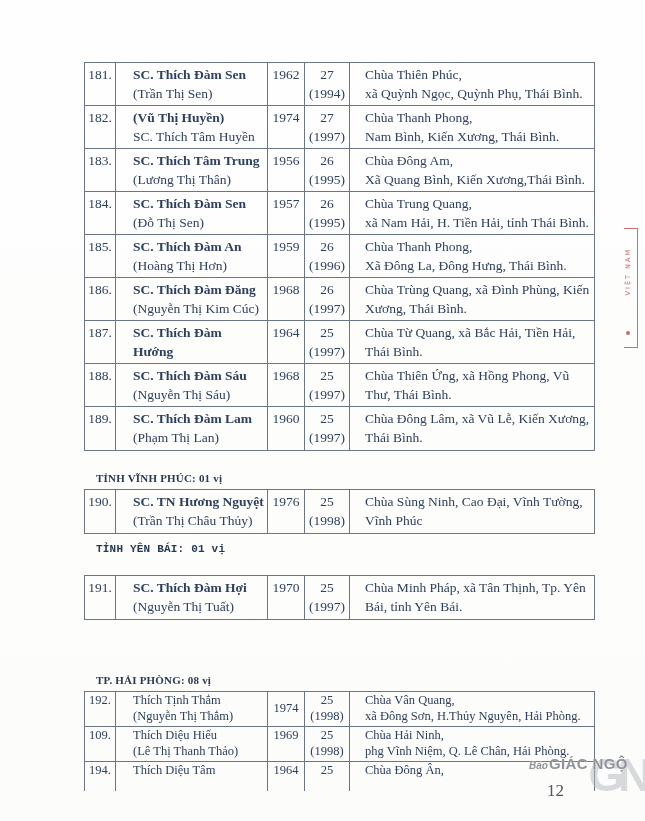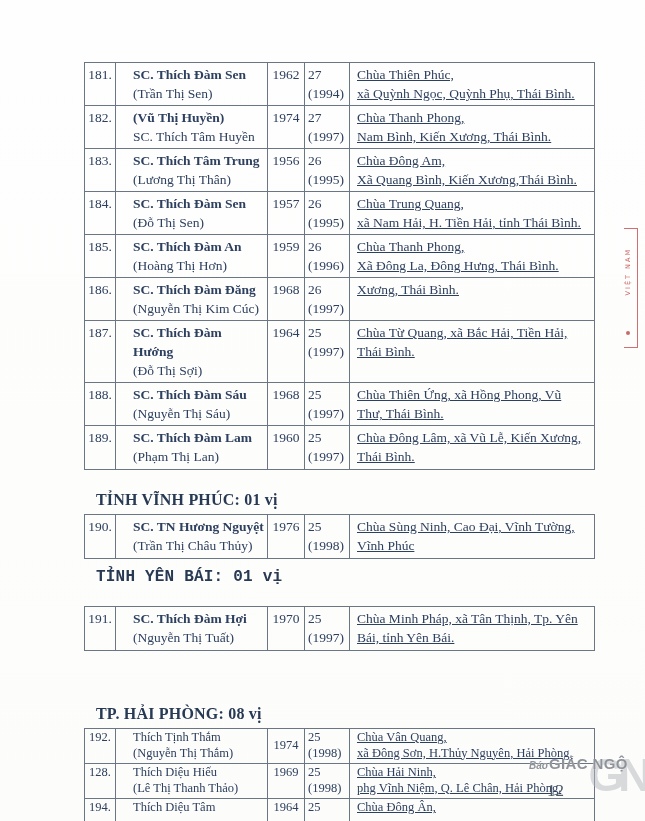--- a/index.html
+++ b/index.html
@@ -13,33 +13,33 @@
   .content { position:absolute; left:84px; top:62px; width:511px; }
 
   .tbl { border:1px solid #6b7684; background:transparent; }
   .row { display:flex; align-items:stretch; min-height:43px; border-bottom:1px solid #6b7684; }
   .row:last-child { border-bottom:none; }
   .cell { padding:2px 3px; font-size:13.5px; line-height:19px; }
   .cell + .cell { border-left:1px solid #6b7684; }
   .c-no   { width:30px; text-align:center; flex:0 0 auto; }
   .c-name { width:152px; padding-left:17px; flex:0 0 auto; }
   .c-year { width:37px; text-align:center; flex:0 0 auto; }
-  .c-age  { width:45px; flex:0 0 auto; }
-  .c-addr { flex:1 1 auto; padding-left:7px; padding-right:4px;text-decoration:underline; }
+  .c-age  { width:45px; text-align:center; flex:0 0 auto; }
+  .c-addr { flex:1 1 auto; padding-left:15px; padding-right:4px; }
   .c-name .ln:first-child { font-weight:bold; }
 
   .row.yc .c-year { display:flex; align-items:center; justify-content:center; }
 
   .compact .row { min-height:33px; }
   .compact .cell { font-size:12.5px; line-height:15.5px; padding-top:1px; }
   .compact .c-name .ln:first-child { font-weight:normal; }
   .compact { border-bottom:none; }
   .compact .row:last-child { min-height:29px; }
 
-  .sec-h { font-size:16px; font-weight:bold; padding-left:12px; color:#273953; letter-spacing:.2px; }
+  .sec-h { font-size:11px; font-weight:bold; padding-left:12px; color:#273953; letter-spacing:.2px; }
   #h-vp { margin-top:21px; margin-bottom:5px; }
   #h-yb { margin-top:9px;  margin-bottom:20px;font-family:Liberation Mono, monospace; }
   #h-hp { margin-top:54px; margin-bottom:5px; }
 
   
   .edge-mark { position:absolute; left:620px; top:228px; width:18px; height:120px; }
   .em-bracket { position:absolute; inset:0; border-right:1.5px solid rgba(195,75,75,.8); }
   .em-bracket::before { content:""; position:absolute; top:0; left:4px; right:0; border-top:1.5px solid rgba(195,75,75,.8); }
   .em-bracket::after  { content:""; position:absolute; bottom:0; left:4px; right:0; border-bottom:1.5px solid rgba(195,75,75,.8); }
   .em-text { position:absolute; top:20px; left:4px; writing-mode:vertical-rl; transform:rotate(180deg);
@@ -177,30 +177,30 @@
             <div class="ln">(Nguyễn Thị Kim Cúc)</div>
           </div>
           <div class="cell c-year">
             <div class="ln">1968</div>
           </div>
           <div class="cell c-age">
             <div class="ln">26</div>
             <div class="ln">(1997)</div>
           </div>
           <div class="cell c-addr">
+            <div class="ln">Chùa Trùng Quang, xã Đình Phùng, Kiến</div>
             <div class="ln">Xương, Thái Bình.</div>
           </div>
         </div>
         <div class="row">
           <div class="cell c-no">
             <div class="ln">187.</div>
           </div>
           <div class="cell c-name">
             <div class="ln">SC. Thích Đàm Hướng</div>
-            <div class="ln">(Đỗ Thị Sợi)</div>
           </div>
           <div class="cell c-year">
             <div class="ln">1964</div>
           </div>
           <div class="cell c-age">
             <div class="ln">25</div>
             <div class="ln">(1997)</div>
           </div>
           <div class="cell c-addr">
             <div class="ln">Chùa Từ Quang, xã Bắc Hải, Tiền Hải,</div>
@@ -314,21 +314,21 @@
             <div class="ln">25</div>
             <div class="ln">(1998)</div>
           </div>
           <div class="cell c-addr">
             <div class="ln">Chùa Vân Quang,</div>
             <div class="ln">xã Đông Sơn, H.Thủy Nguyên, Hải Phòng.</div>
           </div>
         </div>
         <div class="row">
           <div class="cell c-no">
-            <div class="ln">128.</div>
+            <div class="ln">109.</div>
           </div>
           <div class="cell c-name">
             <div class="ln">Thích Diệu Hiếu</div>
             <div class="ln">(Lê Thị Thanh Thảo)</div>
           </div>
           <div class="cell c-year">
             <div class="ln">1969</div>
           </div>
           <div class="cell c-age">
             <div class="ln">25</div>

